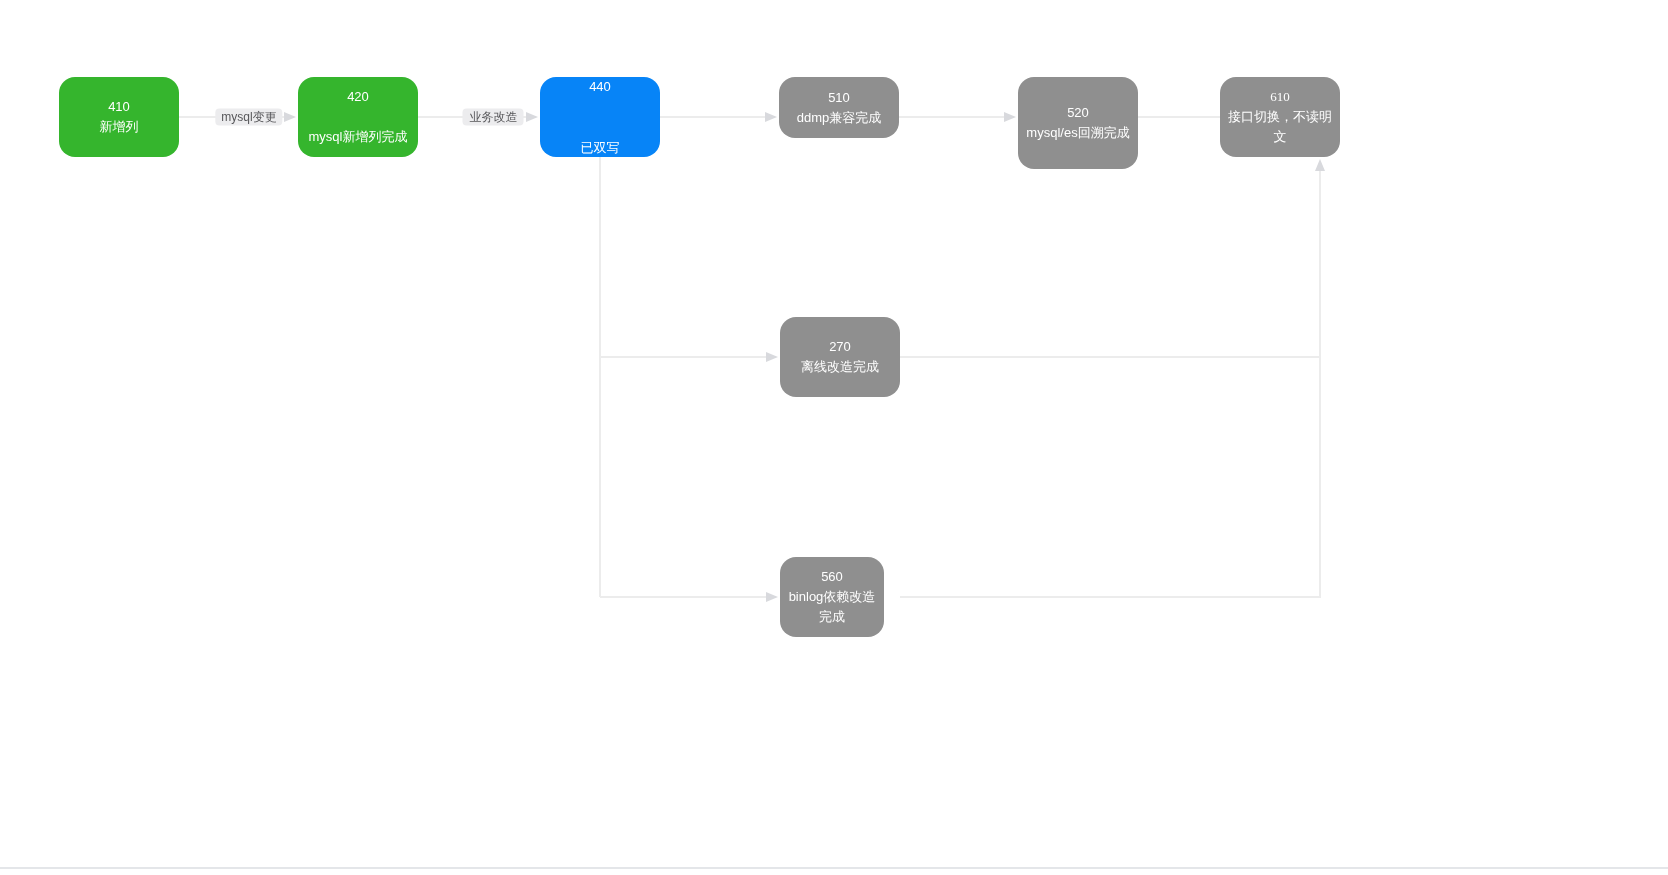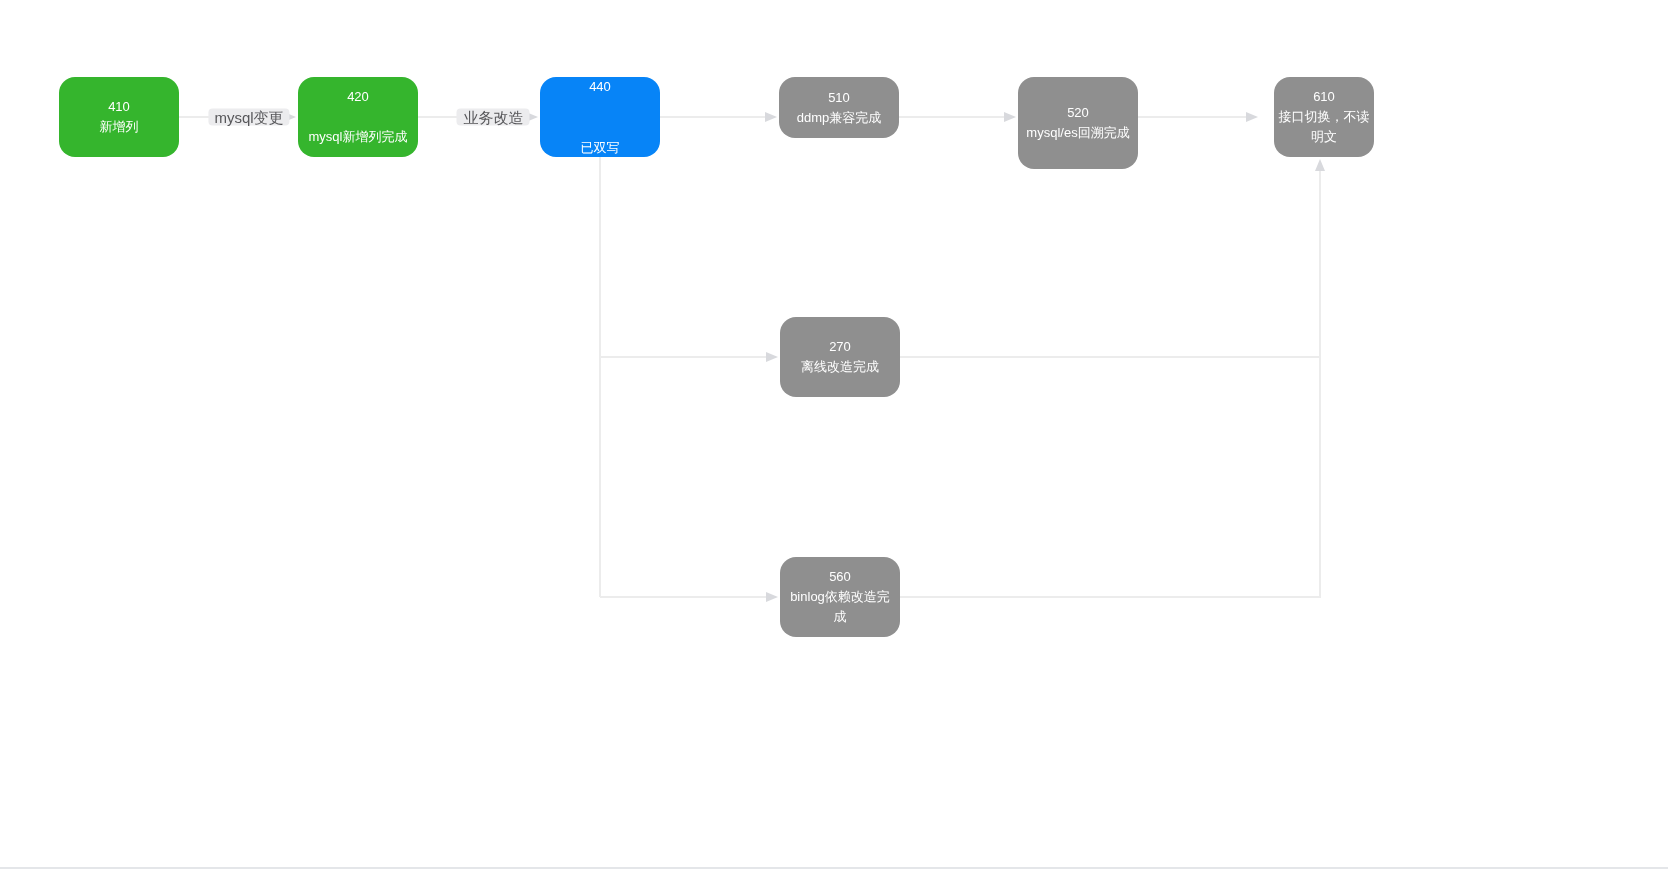--- a/index.html
+++ b/index.html
@@ -33,21 +33,21 @@
   .arrow.up {
     border-left: 5px solid transparent;
     border-right: 5px solid transparent;
     border-bottom: 12px solid transparent;
   }
   .edge-label {
     position: absolute;
     transform: translate(-50%, -50%);
     background: #ececee;
     color: #57575a;
-    font-size: 15px;
+    font-size: 12px;
     line-height: 13px;
     padding: 2px 6px;
     border-radius: 4px;
     white-space: nowrap;
   }
   .node {
     position: absolute;
     border-radius: 16px;
     color: #ffffff;
     display: flex;
@@ -115,26 +115,26 @@
       <div class="node-label">已双写</div>
     </div>
     <div class="node" style="left: 779px; top: 77px; width: 120px; height: 61px; background: rgb(143, 143, 143);">
       <div class="node-title">510</div>
       <div class="node-label">ddmp兼容完成</div>
     </div>
     <div class="node" style="left: 1018px; top: 77px; width: 120px; height: 92px; background: rgb(143, 143, 143);">
       <div class="node-title">520</div>
       <div class="node-label">mysql/es回溯完成</div>
     </div>
-    <div class="node" style="left: 1274px; top: 77px; width: 100px; height: 80px; background: rgb(143, 143, 143);">
+    <div class="node" style="left: 1220px; top: 77px; width: 120px; height: 80px; background: rgb(143, 143, 143); font-family: Liberation Serif, serif;">
       <div class="node-title">610</div>
       <div class="node-label">接口切换，不读明文</div>
     </div>
     <div class="node" style="left: 780px; top: 317px; width: 120px; height: 80px; background: rgb(143, 143, 143);">
       <div class="node-title">270</div>
       <div class="node-label">离线改造完成</div>
     </div>
-    <div class="node" style="left: 780px; top: 557px; width: 120px; height: 80px; background: rgb(143, 143, 143);">
+    <div class="node" style="left: 780px; top: 557px; width: 104px; height: 80px; background: rgb(143, 143, 143);">
       <div class="node-title">560</div>
       <div class="node-label">binlog依赖改造完成</div>
     </div>
   </div>
 <div class="bottom-divider"></div>
 
 </body></html>

